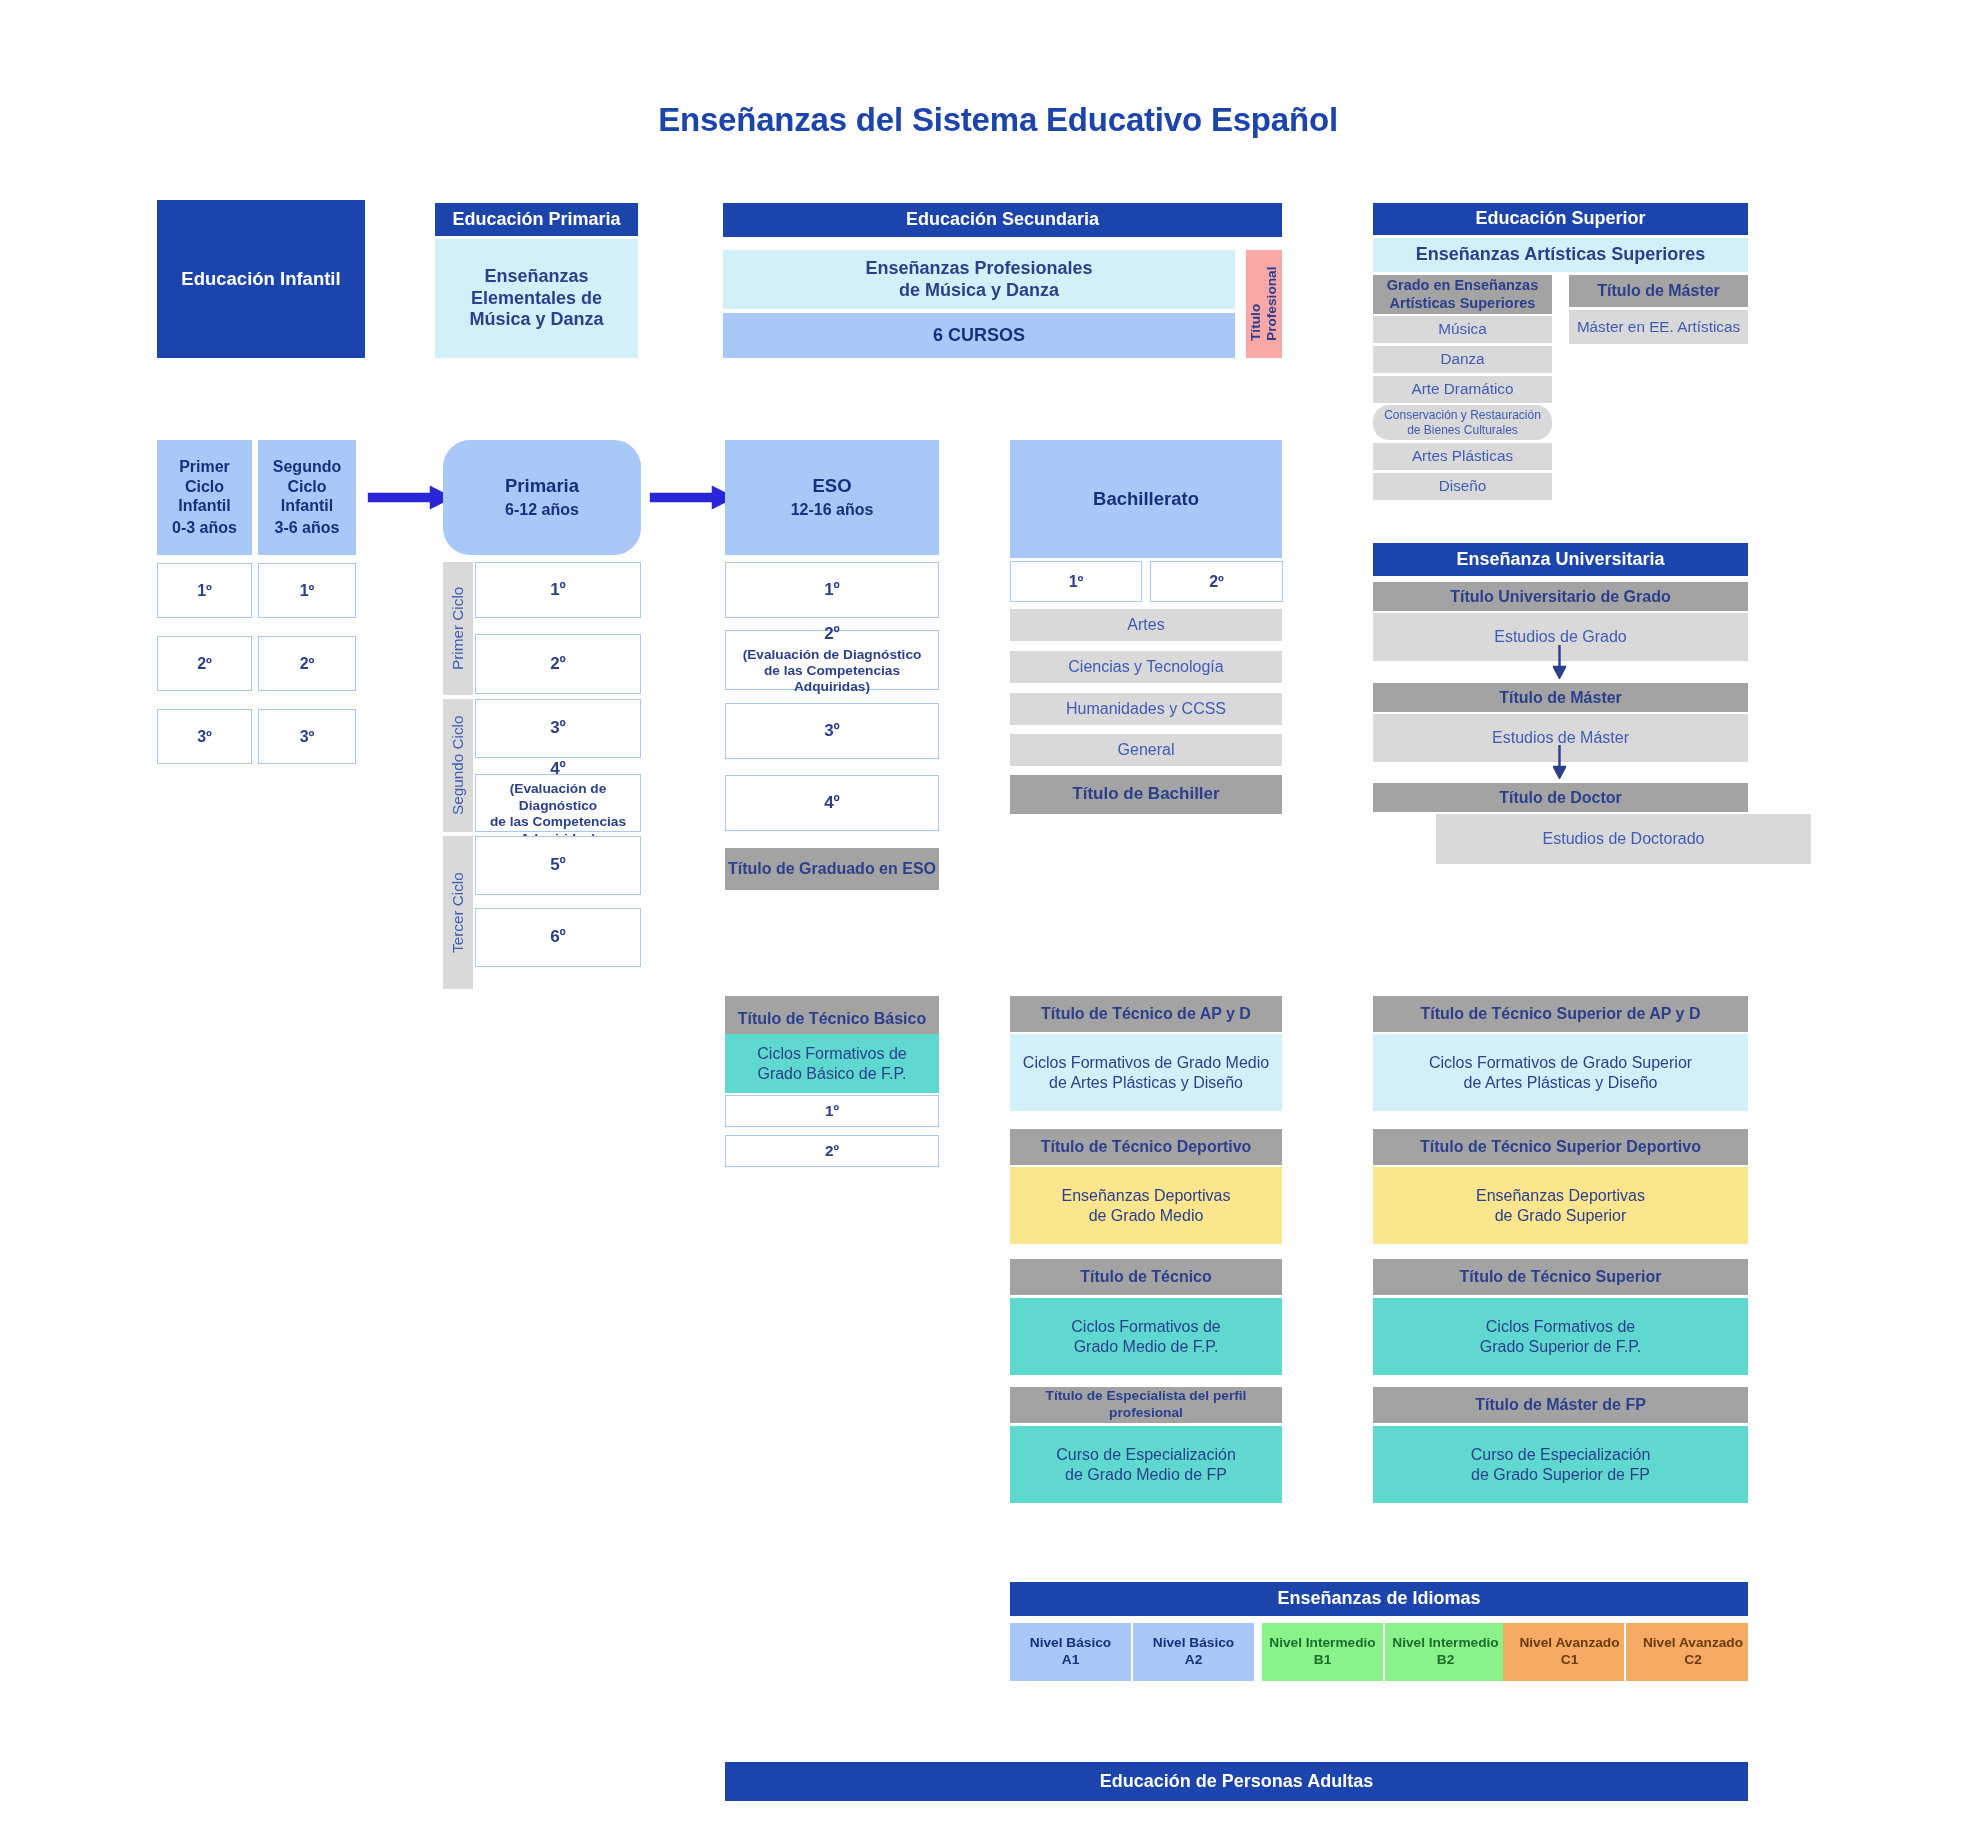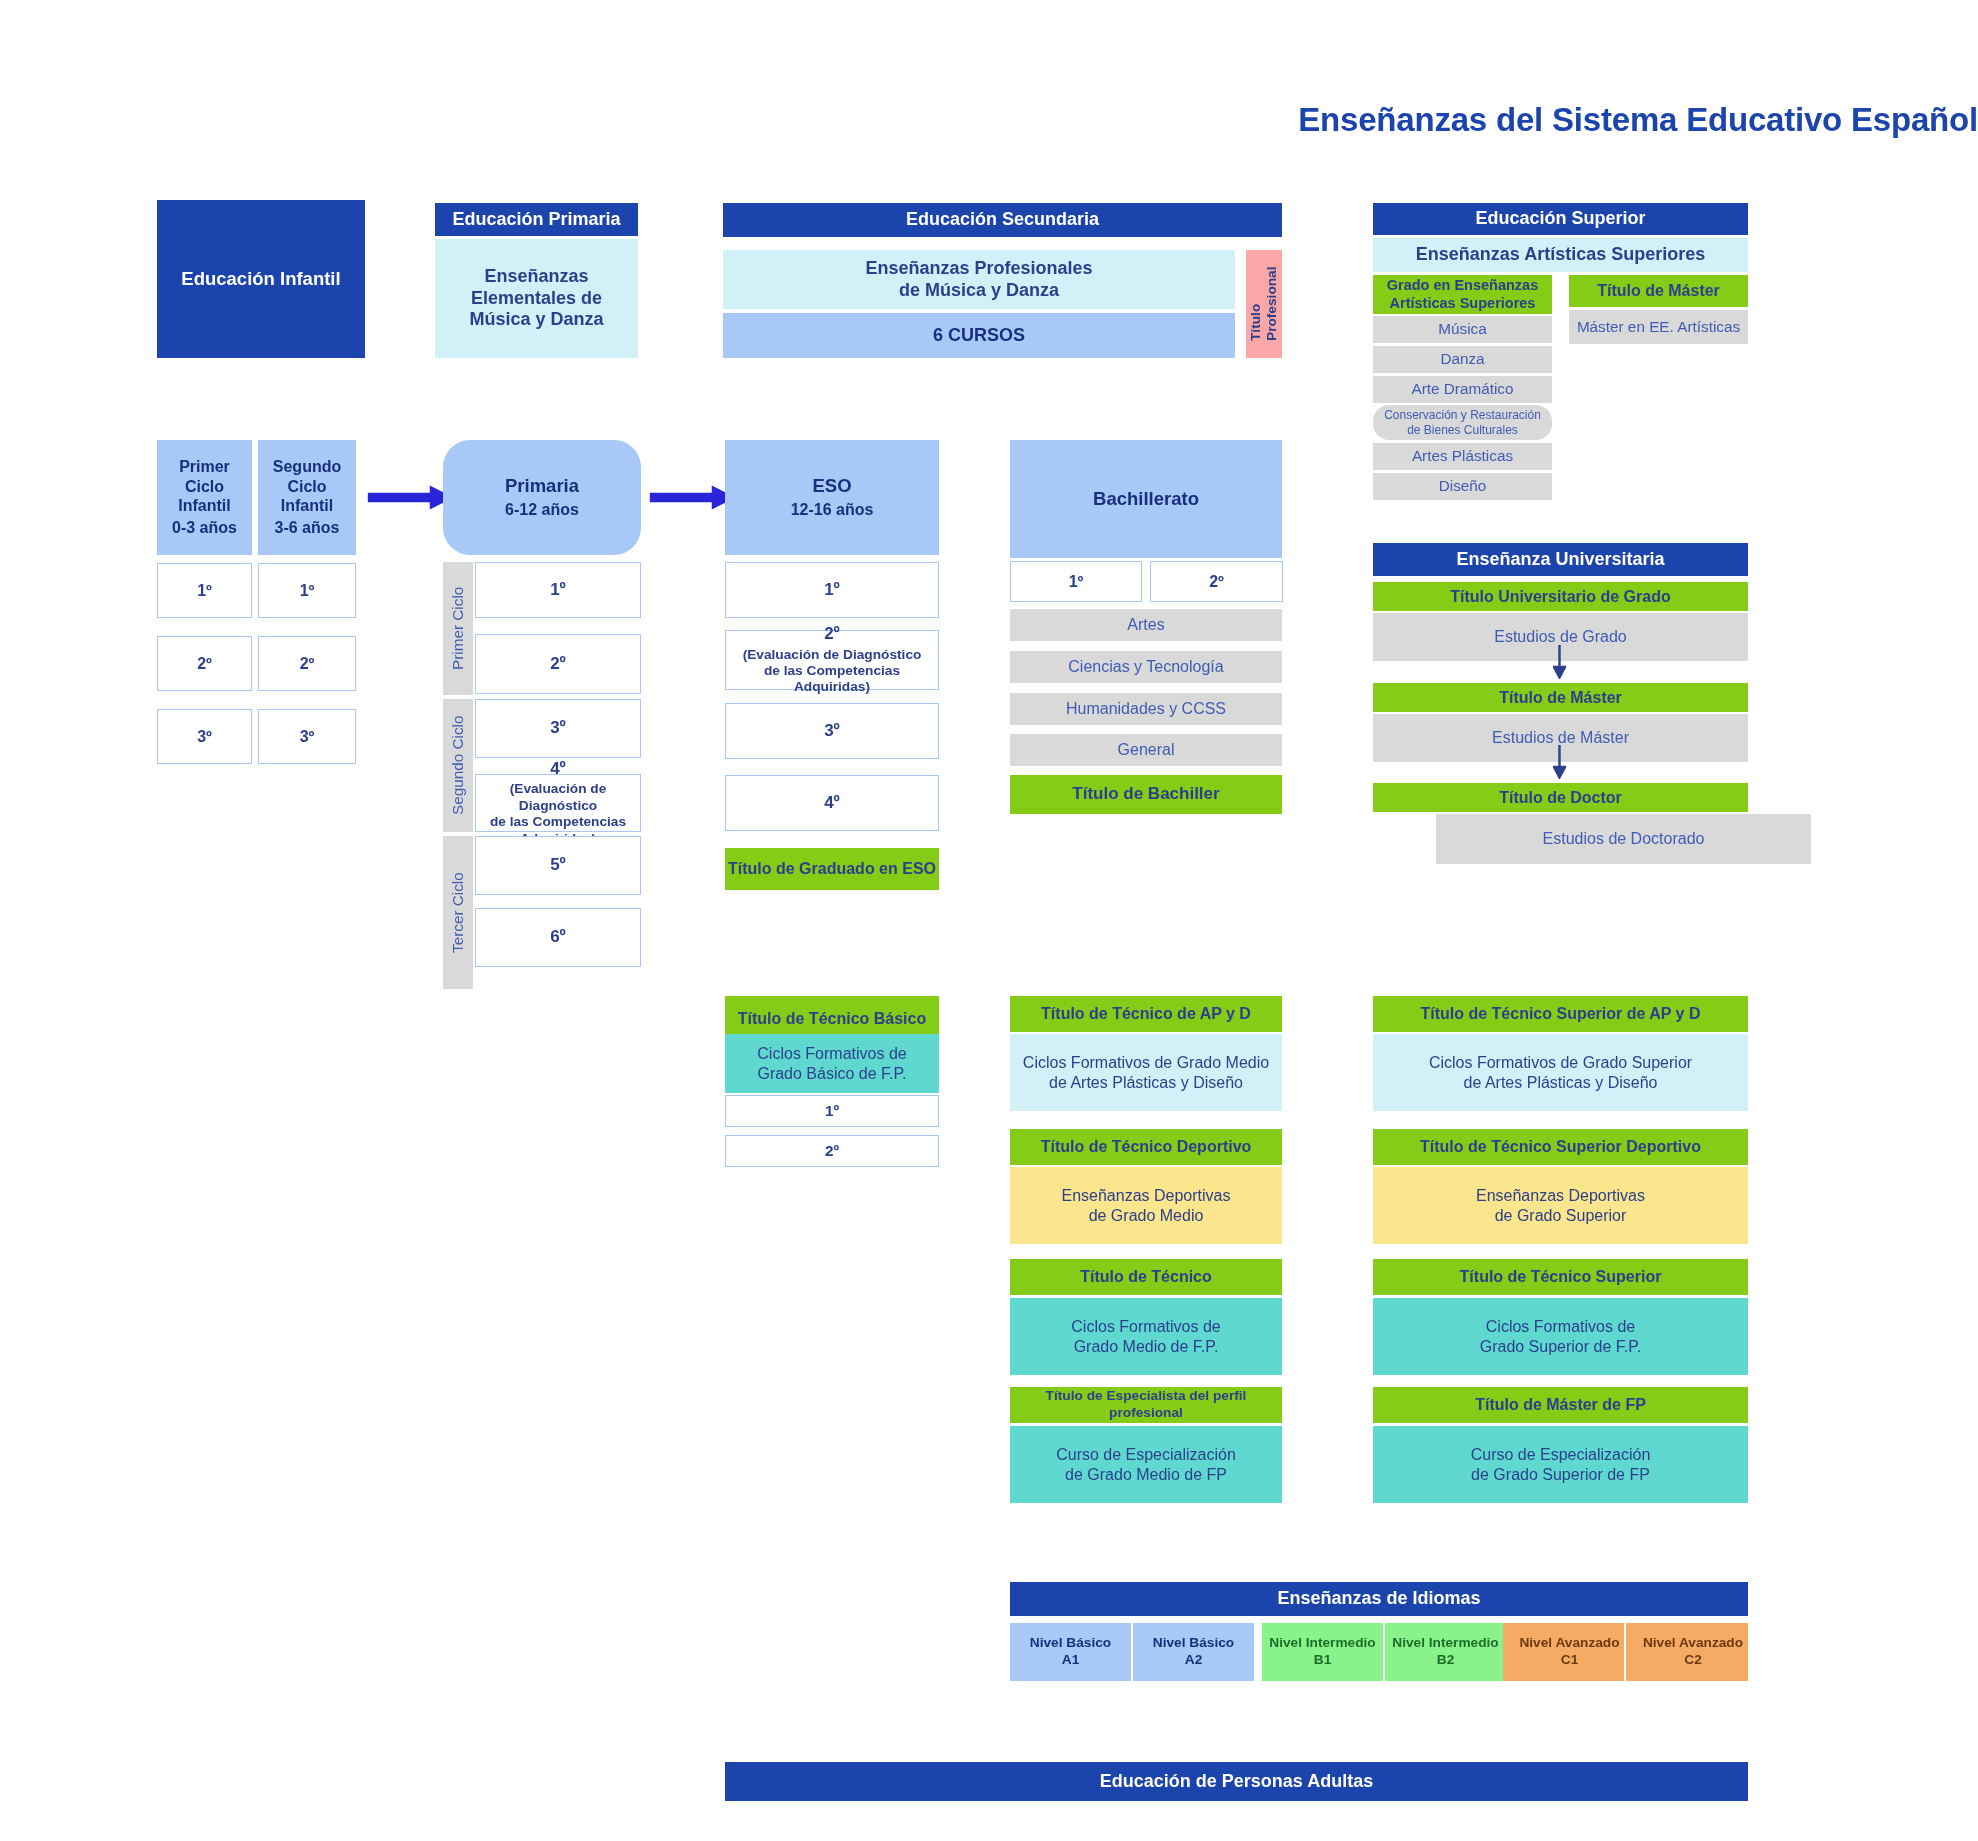--- a/index.html
+++ b/index.html
@@ -16,42 +16,42 @@
 
   
   .cell{
     display:flex;align-items:center;justify-content:center;
     text-align:center;line-height:1.22;
   }
   .hdr-blue{background:#1c44ad;color:#ffffff;font-weight:bold;}
   .lightcyan{background:#d2f0f7;color:#2b3f8c;}
   .midblue{background:#a8c9f7;color:#16307d;}
   .deepblue{background:#1c44ad;color:#ffffff;font-weight:bold;}
-  .pink{background:#84cc16;color:#2b3f8c;font-weight:bold;align-items:center;}
+  .pink{background:#a3a3a3;color:#2b3f8c;font-weight:bold;align-items:center;}
   .grey{background:#d9d9d9;color:#3f5bb5;}
   .white-box{background:#ffffff;border:0.8px solid #a8c9f7;color:#2b3f8c;}
   .teal{background:#5fd9d0;color:#2b3f8c;}
   .yellow{background:#fbe58d;color:#2b3f8c;}
   .greenbox{background:#8af28a;color:#1b6e2a;font-weight:bold;}
   .orangebox{background:#f5ab63;color:#6b3a10;font-weight:bold;padding-left:12px;}
   .bluelvl{background:#a8c9f7;color:#16307d;font-weight:bold;}
   .cyclestrip{
     background:#d9d9d9;color:#3f5bb5;
     writing-mode:vertical-rl;transform:rotate(180deg);
     display:flex;align-items:center;justify-content:center;
   }
   .vert-pink{
     background:#f9a7a7;color:#2b3f8c;font-weight:bold;
     writing-mode:vertical-rl;transform:rotate(180deg);
     display:flex;align-items:center;justify-content:center;
     line-height:1.15;
   }
   .page-title{
     font-size:33px;font-weight:bold;color:#1c44ad;
-    text-align:right;letter-spacing:-0.2px;padding-left:18px;
+    text-align:center;letter-spacing:-0.2px;padding-left:18px;
   }
   .sub{display:block;font-size:16px;font-weight:bold;margin-top:2.4px;}
   .note{display:block;font-size:13.7px;font-weight:bold;margin-top:1.6px;line-height:1.2;}
   .two-line{white-space:pre-line;}
 </style>
 </head>
 <body>
 
 <div class="stage">
 

